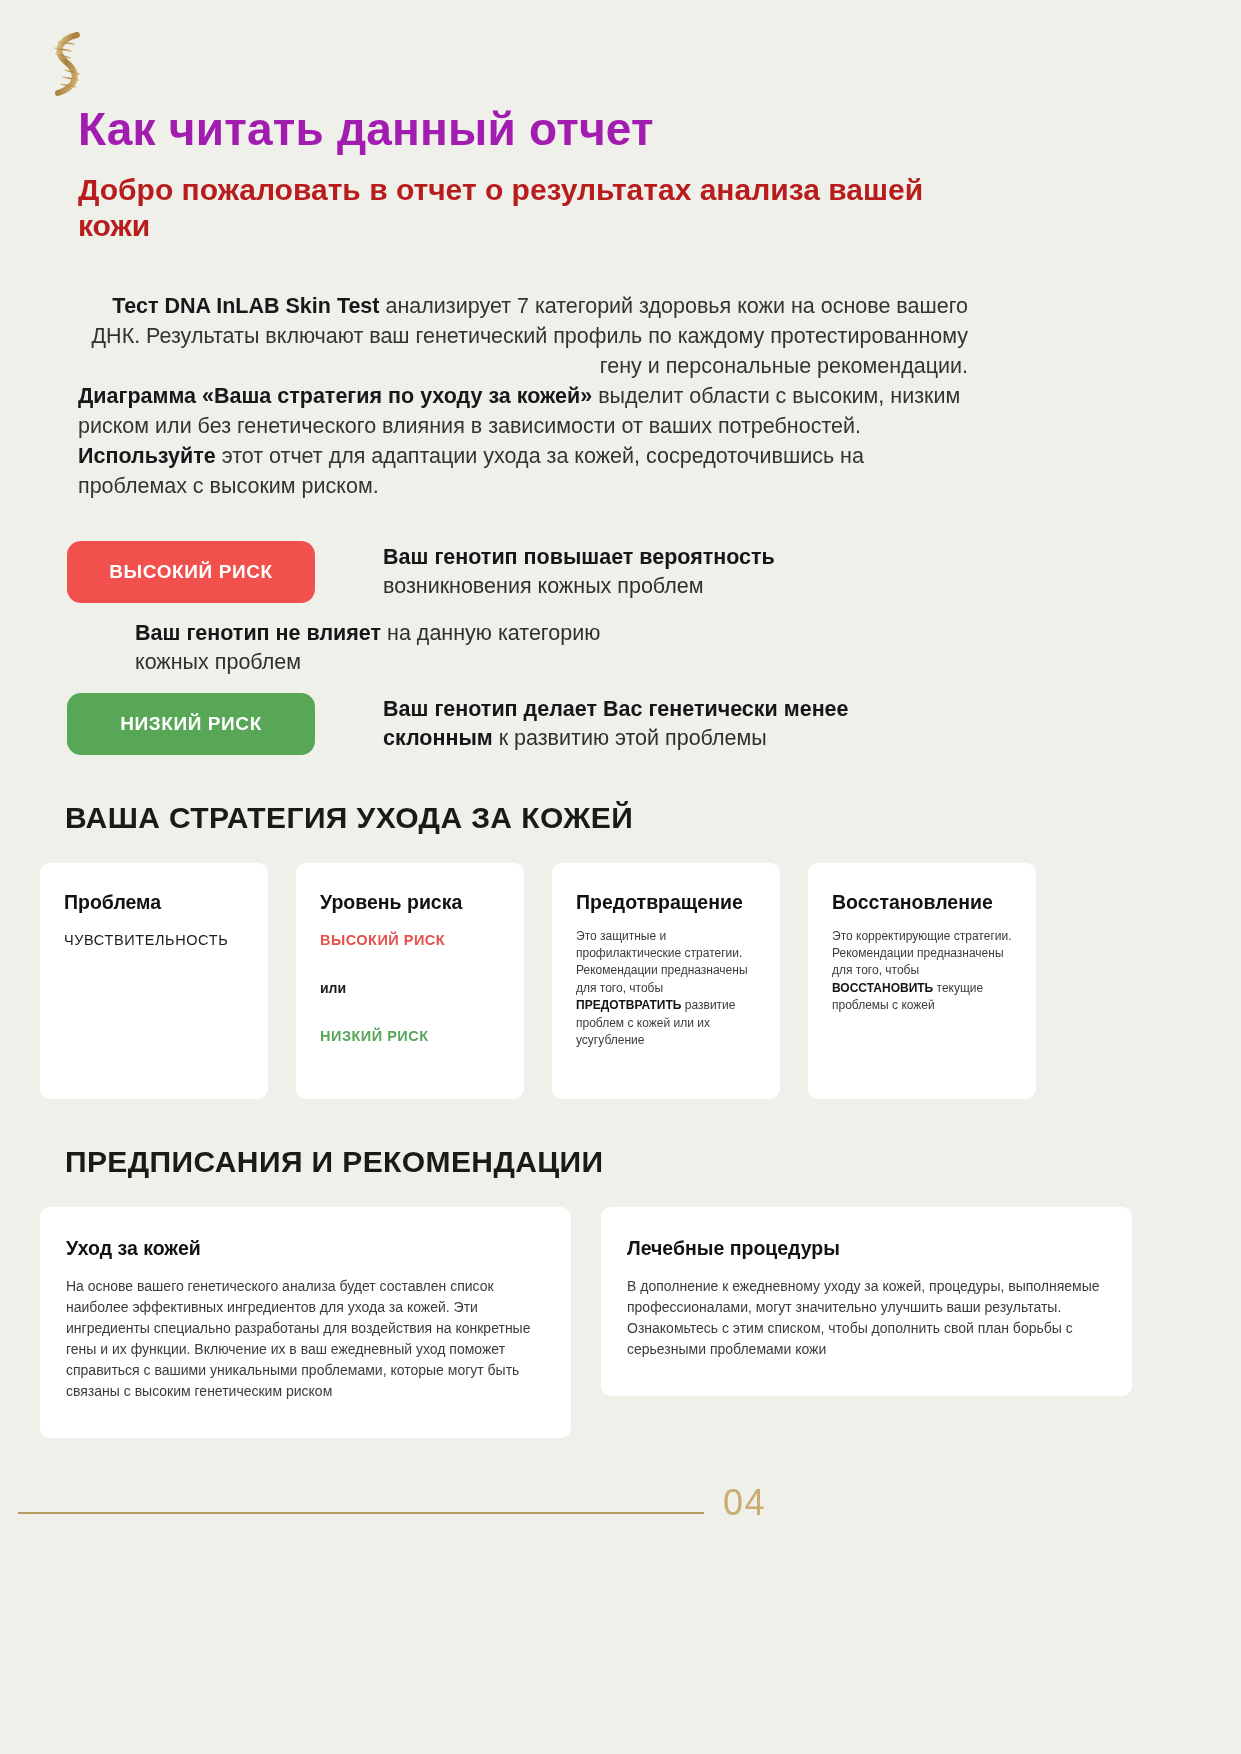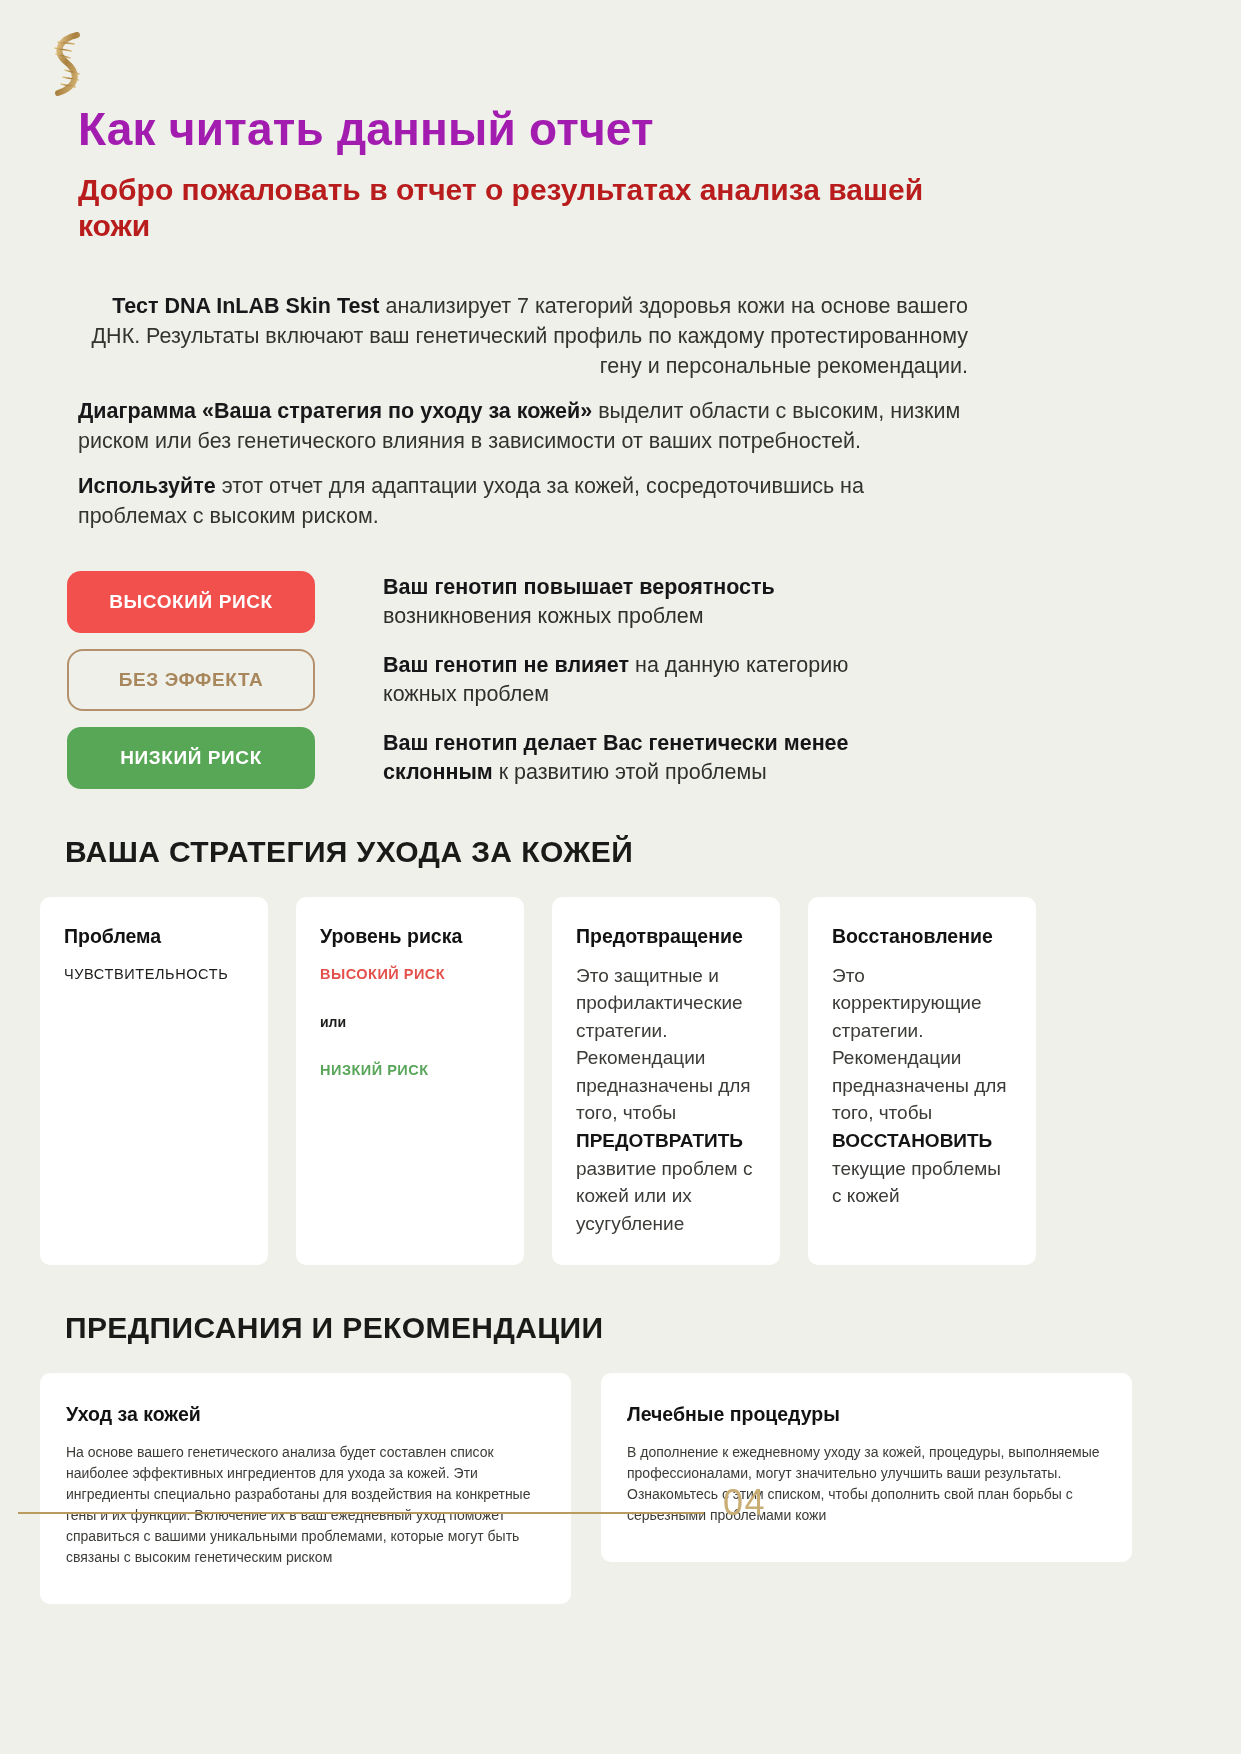--- a/index.html
+++ b/index.html
@@ -23,21 +23,20 @@
   }
   .page-subtitle {
     margin-top:16px; max-width:850px;
     font-size:30px; line-height:1.22; font-weight:700; color:#b91c1c;
   }
 
   .intro { margin-top:46px; }
   .intro p {
     max-width:890px;
     font-size:21.5px; line-height:30px; color:#33332f;
-    margin-top:15px;
   }
   .intro p:first-child { margin-top:7px;text-align:right; }
   .intro b { color:#18181a; }
 
   .legend { margin-top:40px; margin-left:-11px; }
   .legend-row { display:flex; align-items:center; margin-top:16px; }
   .legend-row:first-child { margin-top:0; }
   .badge {
     width:248px; height:62px; border-radius:14px;
     display:flex; align-items:center; justify-content:center;
@@ -62,21 +61,21 @@
   .card { background:#ffffff; border-radius:10px; }
 
   .strategy-cards { width:996px; gap:28px; }
   .strategy-cards .card { flex:1 1 0; min-height:236px; padding:28px 24px; }
   .card-title { font-size:19.5px; font-weight:700; color:#121212; }
   .card-value { margin-top:18px; font-size:14.5px; letter-spacing:0.6px; color:#1c1c1a; }
   .risk-line { font-size:14.5px; font-weight:700; letter-spacing:0.5px; }
   .risk-line.high { color:#E4504B; margin-top:18px; }
   .risk-or { font-size:14px; font-weight:700; color:#1c1c1a; margin-top:32px; }
   .risk-line.low { color:#59A65B; margin-top:32px; }
-  .card-body { margin-top:14px; font-size:19px; line-height:1.45; color:#3b3b37; }
+  .card-body { margin-top:14px; font-size:12px; line-height:1.45; color:#3b3b37; }
   .card-body b { color:#141414; }
 
   .recs-cards { width:1092px; gap:30px; align-items:flex-start; }
   .recs-cards .card { flex:1 1 0; padding:30px 26px 36px; }
   .recs-cards .card-body { margin-top:16px; font-size:14px; line-height:1.5; }
 
   .footer-line {
     position:absolute; left:18px; top:1512px;
     width:686px; height:2px; background:#B99B5F;
   }
@@ -121,21 +120,20 @@
       <p><b>Диаграмма «Ваша стратегия по уходу за кожей»</b><span> выделит области с высоким, низким риском или без генетического влияния в зависимости от ваших потребностей.</span></p>
       <p><b>Используйте</b><span> этот отчет для адаптации ухода за кожей, сосредоточившись на проблемах с высоким риском.</span></p>
     </div>
 
     <div class="legend">
       <div class="legend-row">
         <div class="badge high">ВЫСОКИЙ РИСК</div>
         <div class="legend-desc"><b>Ваш генотип повышает вероятность</b><span> возникновения кожных проблем</span></div>
       </div>
       <div class="legend-row">
-        <div class="badge neutral">БЕЗ ЭФФЕКТА</div>
         <div class="legend-desc"><b>Ваш генотип не влияет</b><span> на данную категорию кожных проблем</span></div>
       </div>
       <div class="legend-row">
         <div class="badge low">НИЗКИЙ РИСК</div>
         <div class="legend-desc"><b>Ваш генотип делает Вас генетически менее склонным</b><span> к развитию этой проблемы</span></div>
       </div>
     </div>
 
     <h3 class="section-title">ВАША СТРАТЕГИЯ УХОДА ЗА КОЖЕЙ</h3>
 

